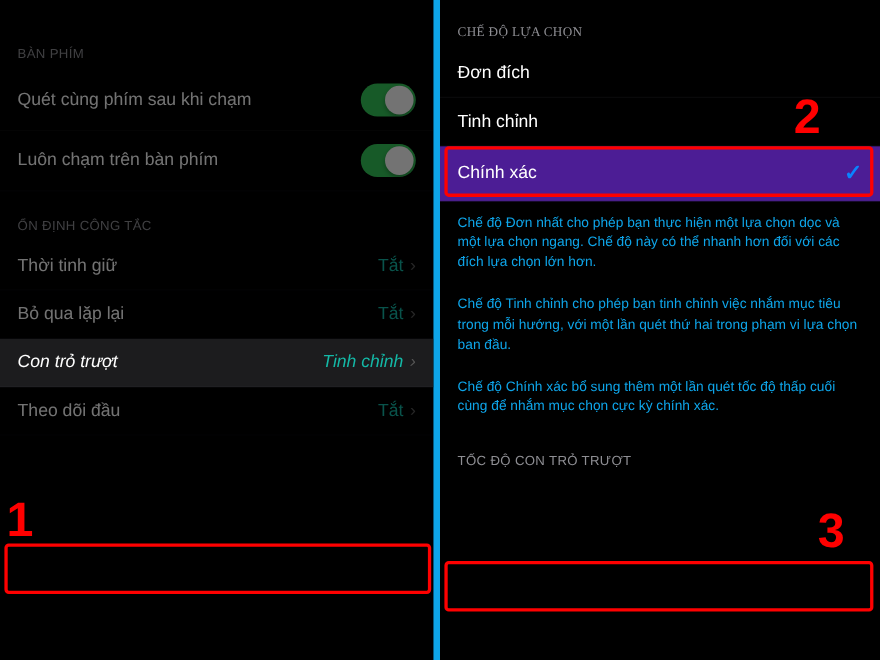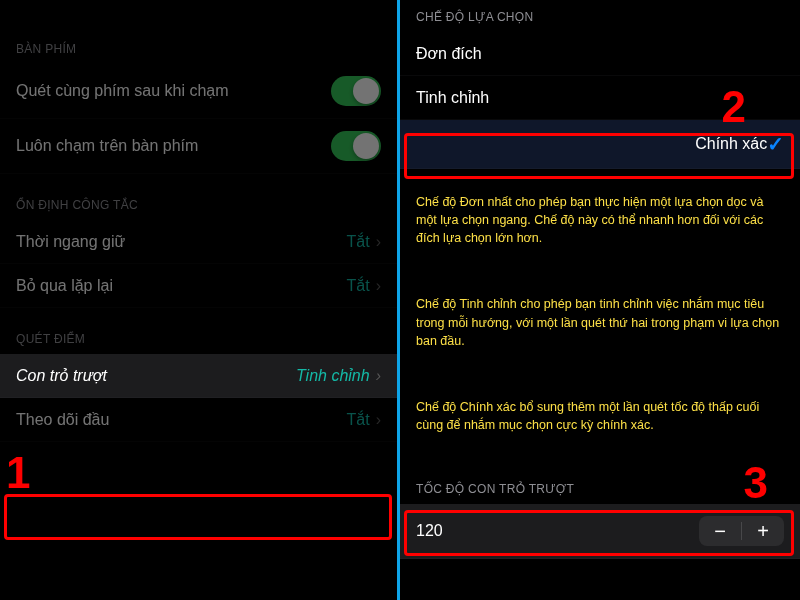--- a/index.html
+++ b/index.html
@@ -13,21 +13,21 @@
       overflow: hidden;
     }
     .panel {
       width: 400px;
       height: 600px;
       background: #000;
       position: relative;
       overflow: hidden;
     }
     .panel-left {
-      border-right: 3px solid #0ea5e9;
+      border-right: 6px solid #0ea5e9;
     }
     .dim-overlay {
       position: absolute;
       inset: 0;
       background: rgba(0,0,0,0.55);
       pointer-events: none;
       z-index: 5;
     }
     .section-header {
       font-size: 12px;
@@ -81,22 +81,22 @@
     }
     .toggle.on .knob { right: 2px; }
     .toggle.off .knob { left: 2px; }
     .checkmark {
       color: #0a84ff;
       font-size: 20px;
       font-weight: 600;
     }
     .description {
       font-size: 12.5px;
-      color: #fde047;
-      padding: 24px 16px;
+      color: #0ea5e9;
+      padding: 10px 16px;
       line-height: 1.45;
     }
     .highlight {
       position: absolute;
       border: 3px solid #ff0000;
       border-radius: 4px;
       z-index: 10;
       pointer-events: none;
     }
     .annotation-num {
@@ -105,22 +105,21 @@
       font-size: 44px;
       font-weight: bold;
       z-index: 12;
       pointer-events: none;
       font-family: Arial, sans-serif;
     }
     .row.highlighted {
       background: #1c1c1e;
     }
     .selected-row {
-      background: #0f172a;
-      justify-content: flex-end;
+      background: #4c1d95;
     }
     .stepper {
       display: flex;
       align-items: center;
       background: #2c2c2e;
       border-radius: 8px;
       overflow: hidden;
     }
     .stepper button {
       width: 42px;
@@ -161,36 +160,35 @@
     <span>Luôn chạm trên bàn phím</span>
     <div class="toggle on">
         <div class="knob"></div>
       </div>
   </div>
 
 
   <div class="section-header">ỔN ĐỊNH CÔNG TẮC</div>
 
   <div class="row">
-    <span>Thời ngang giữ</span>
+    <span>Thời tinh giữ</span>
     <div class="row-right">
       <span class="row-value">Tắt</span>
       <span class="chevron">›</span>
     </div>
   </div>
 
   <div class="row">
     <span>Bỏ qua lặp lại</span>
     <div class="row-right">
       <span class="row-value">Tắt</span>
       <span class="chevron">›</span>
     </div>
   </div>
 
-  <div class="section-header">QUÉT ĐIỂM</div>
 
   <div class="row highlighted" style="z-index:8;font-style:italic;">
     <span>Con trỏ trượt</span>
     <div class="row-right">
       <span class="row-value">Tinh chỉnh</span>
       <span class="chevron">›</span>
     </div>
   </div>
 
   <div class="row">
@@ -200,49 +198,41 @@
       <span class="chevron">›</span>
     </div>
   </div>
 
   <div class="annotation-num" style="left:6px; top:448px;">1</div>
   <div class="highlight" style="left:4px; top:494px; width:388px; height:46px;"></div>
 </div>
 
 <div class="panel">
 
-  <div class="section-header" style="padding-top:10px;">CHẾ ĐỘ LỰA CHỌN</div>
+  <div class="section-header" style="padding-top:22px;font-family:Liberation Serif, serif;">CHẾ ĐỘ LỰA CHỌN</div>
 
   <div class="row">
     <span>Đơn đích</span>
   </div>
 
   <div class="row">
     <span>Tinh chỉnh</span>
   </div>
 
   <div class="row selected-row">
     <span>Chính xác</span>
     <span class="checkmark">✓</span>
   </div>
 
   <div class="description">Chế độ Đơn nhất cho phép bạn thực hiện một lựa chọn dọc và một lựa chọn ngang. Chế độ này có thể nhanh hơn đối với các đích lựa chọn lớn hơn.</div>
   <div class="description">Chế độ Tinh chỉnh cho phép bạn tinh chỉnh việc nhắm mục tiêu trong mỗi hướng, với một lần quét thứ hai trong phạm vi lựa chọn ban đầu.</div>
   <div class="description">Chế độ Chính xác bổ sung thêm một lần quét tốc độ thấp cuối cùng để nhắm mục chọn cực kỳ chính xác.</div>
 
   <div class="section-header">TỐC ĐỘ CON TRỎ TRƯỢT</div>
 
-  <div class="row highlighted">
-    <span>120</span>
-    <div class="stepper">
-      <button>−</button>
-      <div class="divider"></div>
-      <button>+</button>
-    </div>
-  </div>
 
 
   <div class="annotation-num" style="right:54px; top:82px;">2</div>
   <div class="highlight" style="left:4px; top:133px; width:390px; height:46px;"></div>
 
   <div class="annotation-num" style="right:32px; top:458px;">3</div>
   <div class="highlight" style="left:4px; top:510px; width:390px; height:46px;"></div>
 </div>
 
 </body></html>

